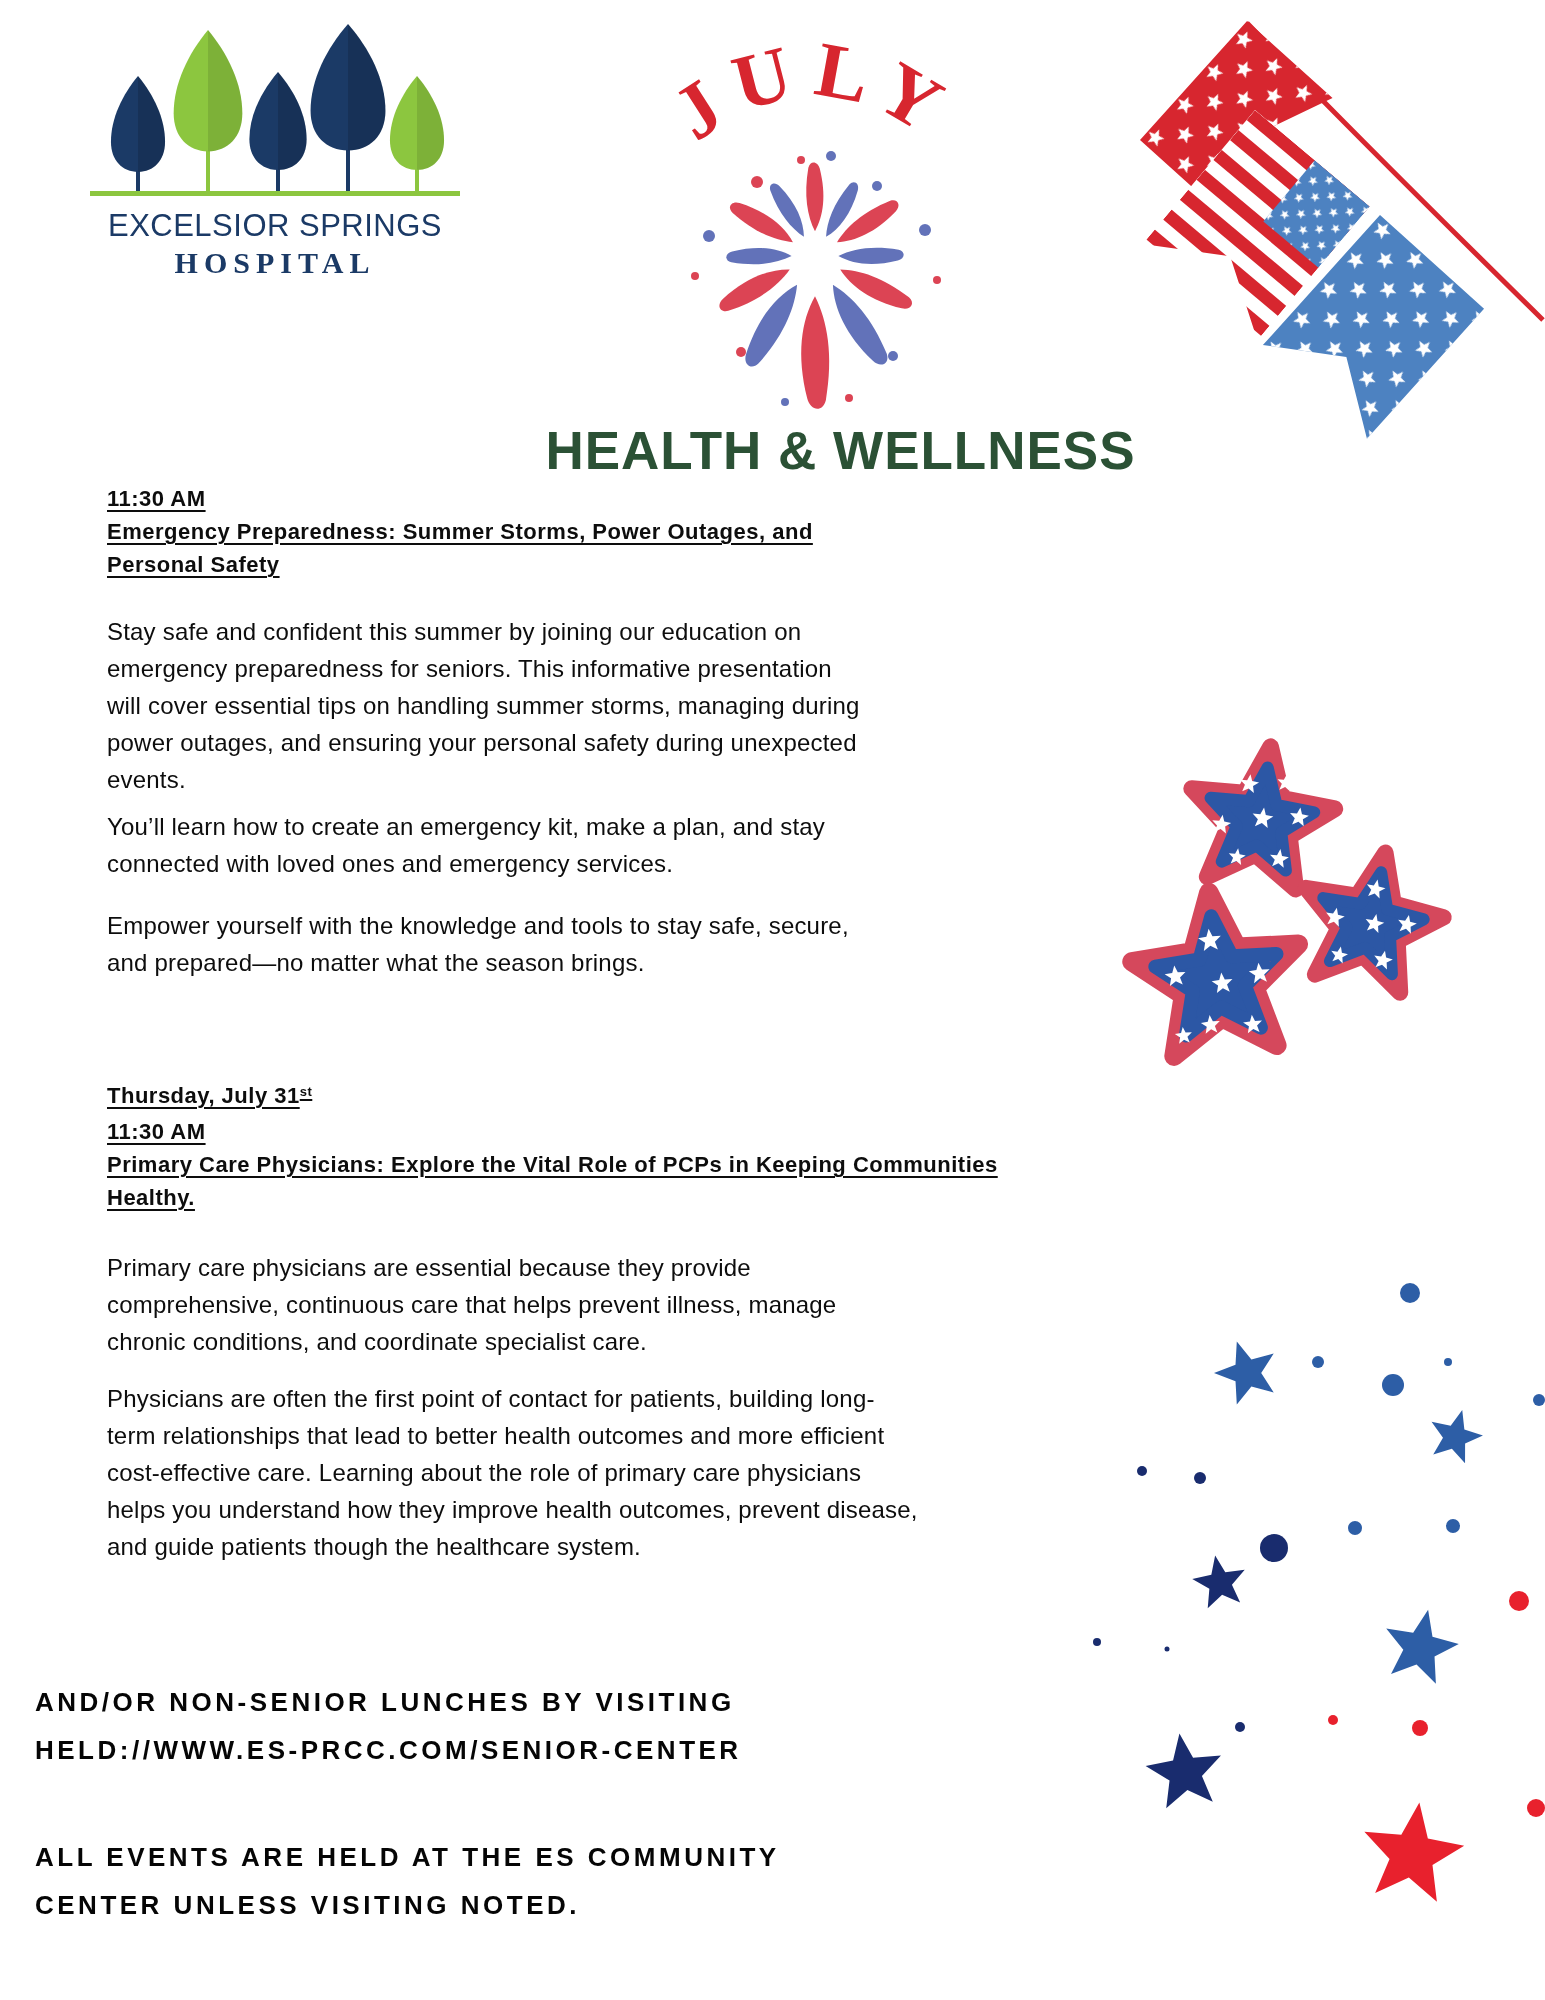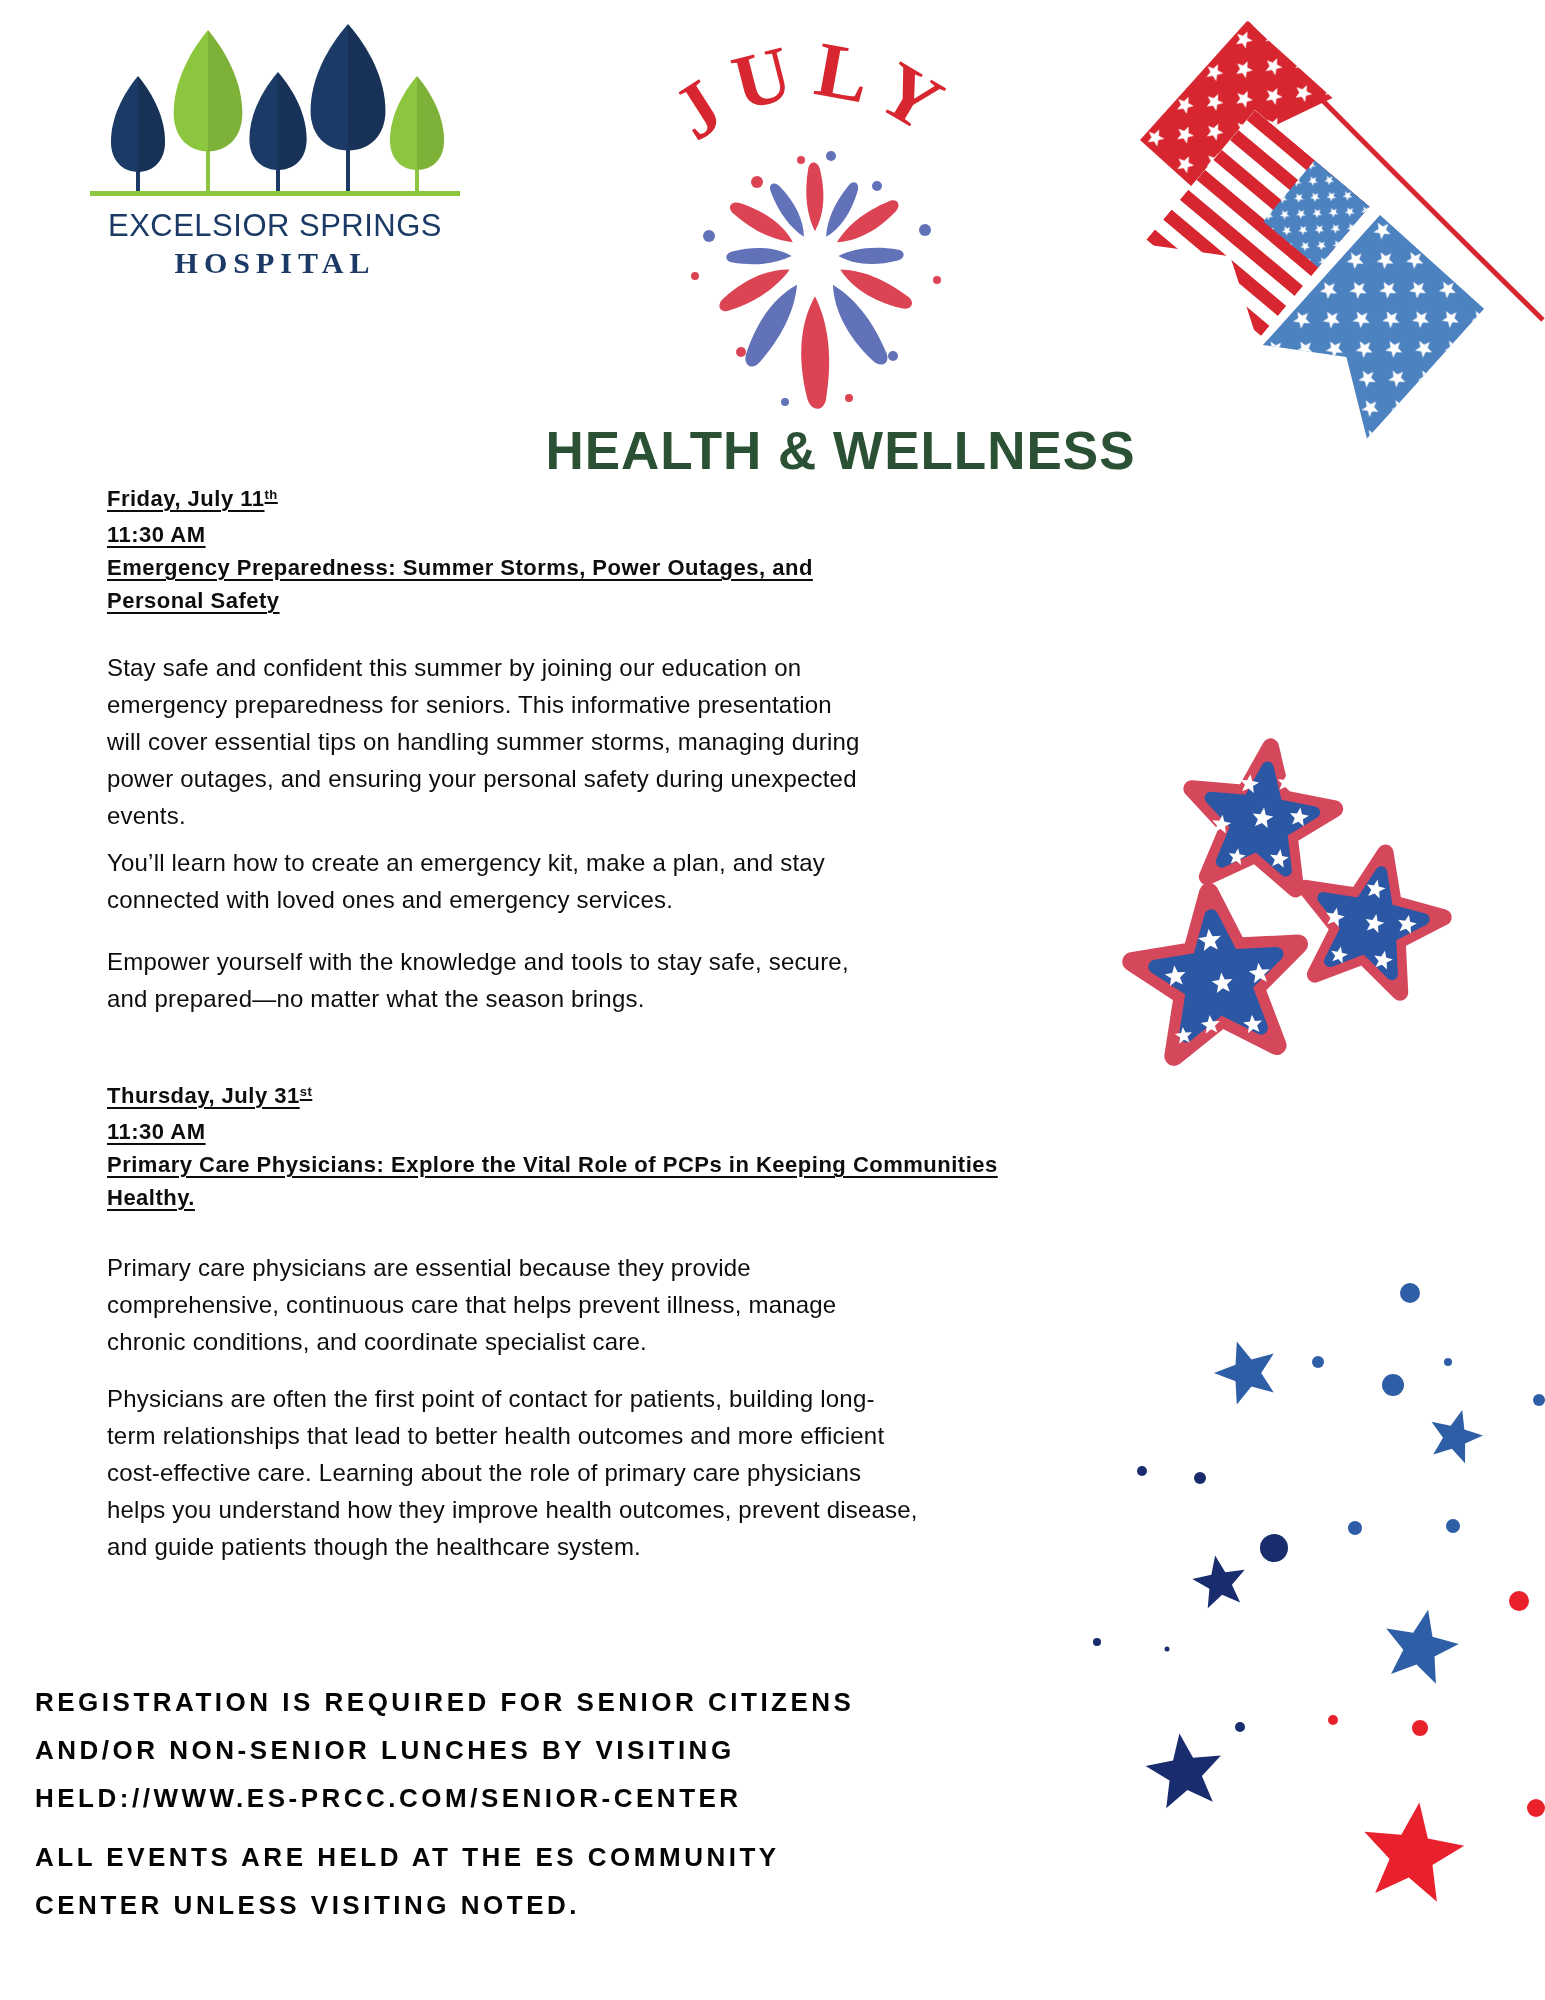--- a/index.html
+++ b/index.html
@@ -165,23 +165,20 @@
       <polygon points="0,0 140,0 140,175 70,128 0,175" fill="var(--blue-flag)"></polygon>
       <polygon points="0,0 140,0 140,175 70,128 0,175" fill="url(#flagStars)"></polygon>
     </g>
   </svg>
 
   <h1 class="page-title">
     <span>HEALTH &amp; WELLNESS</span>
   </h1>
 
   <section class="event e1">
-    <div class="hline">
-      <span class="u">Friday, July 11</span><span class="sup">th</span>
-    </div>
     <div class="hline u">11:30 AM</div>
     <div class="hline u event-title">Emergency Preparedness: Summer Storms, Power Outages, and Personal Safety</div>
     <p class="para mt32">Stay safe and confident this summer by joining our education on emergency preparedness for seniors. This informative presentation will cover essential tips on handling summer storms, managing during power outages, and ensuring your personal safety during unexpected events.</p>
     <p class="para mt10">You’ll learn how to create an emergency kit, make a plan, and stay connected with loved ones and emergency services.</p>
     <p class="para mt25">Empower yourself with the knowledge and tools to stay safe, secure, and prepared—no matter what the season brings.</p>
   </section>
 
   <section class="event e2">
     <div class="hline">
       <span class="u">Thursday, July 31</span><span class="sup">st</span>
@@ -250,21 +247,20 @@
     <circle cx="117" cy="369" r="2.5" fill="var(--navy-confetti)"></circle>
     <circle cx="190" cy="447" r="5" fill="var(--navy-confetti)"></circle>
     <circle cx="283" cy="440" r="5" fill="var(--red-confetti)"></circle>
     <circle cx="370" cy="448" r="8" fill="var(--red-confetti)"></circle>
     <use href="#star" fill="var(--navy-confetti)" transform="translate(135,493) rotate(-8) scale(40)"></use>
     <circle cx="486" cy="528" r="9" fill="var(--red-confetti)"></circle>
     <use href="#star" fill="var(--red-confetti)" transform="translate(362,575) rotate(8) scale(53)"></use>
   </svg>
 
   <div class="footer-block fb1">
-    <div>REGISTRATION IS REQUIRED FOR SENIOR CITIZENS</div>
     <div>AND/OR NON-SENIOR LUNCHES BY VISITING</div>
     <div>HELD://WWW.ES-PRCC.COM/SENIOR-CENTER</div>
   </div>
   <div class="footer-block fb2">
     <div>ALL EVENTS ARE HELD AT THE ES COMMUNITY</div>
     <div>CENTER UNLESS VISITING NOTED.</div>
   </div>
 
 </div>
 

